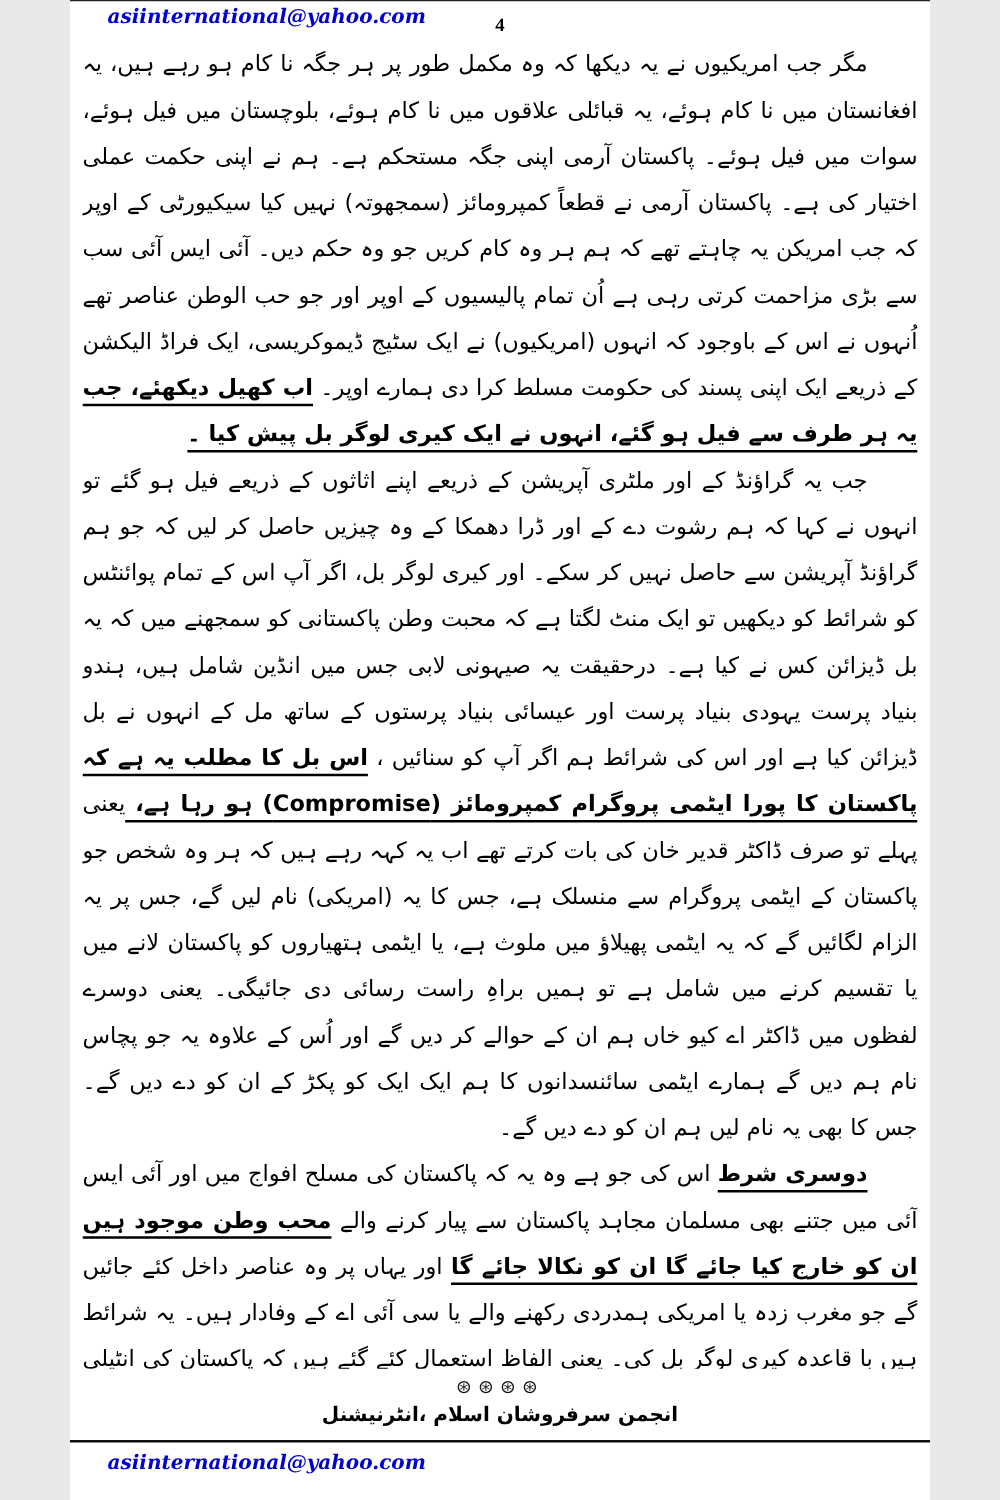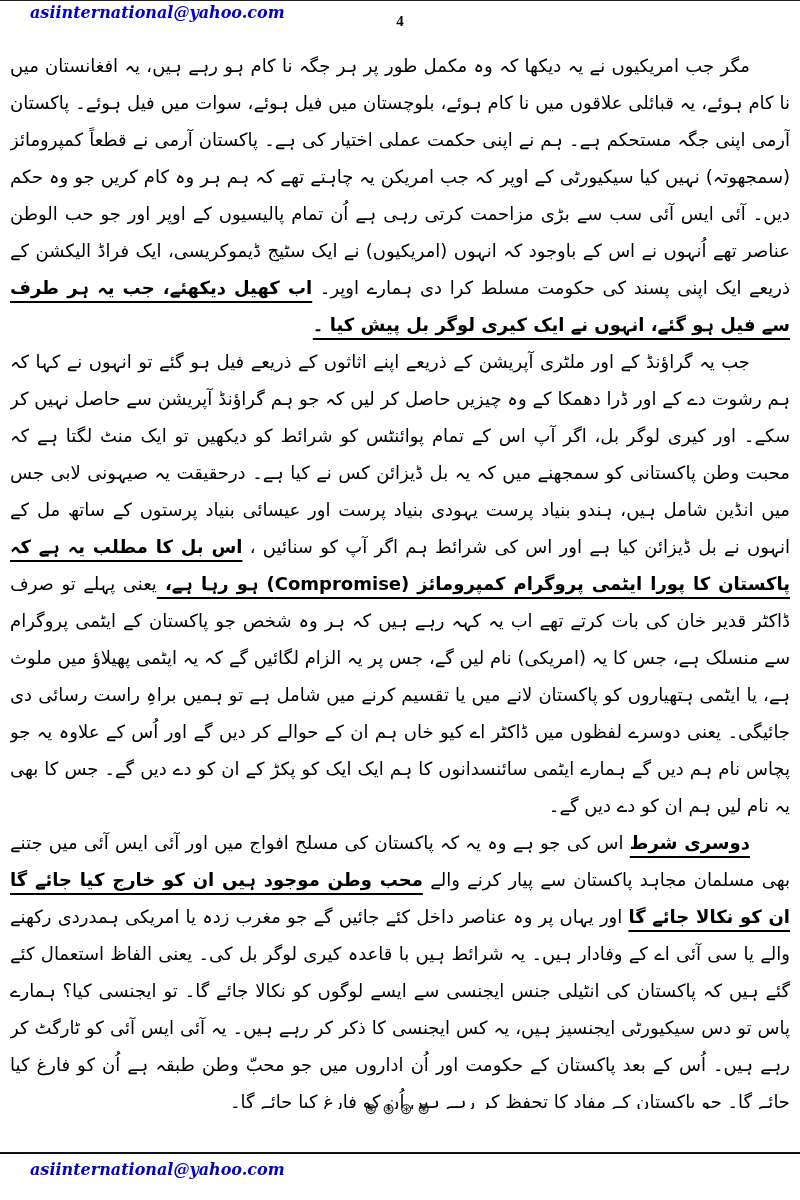--- a/index.html
+++ b/index.html
@@ -1,18 +1,18 @@
 <!DOCTYPE html>
 <html lang="ur"><head>
 <meta charset="utf-8">
 <style>
   html, body { margin: 0; padding: 0; background: #e8e8e8; }
   .page {
     position: relative;
-    width: 800px;
+    width: 688px;
     height: 1200px;
     margin: 0 auto;
     background: #ffffff;
     font-family: "DejaVu Sans", sans-serif;
     color: #000;
     overflow: hidden;
   }
   .top-rule {
     position: absolute; top: 0; left: 0; right: 0;
     height: 1px; background: #222;
@@ -24,21 +24,21 @@
     font-size: 16px; color: #0000cc;
     text-decoration: none; cursor: pointer;
   }
   .page-number {
     position: absolute; top: 13px; left: 0; right: 0;
     text-align: center;
     font-family: "Liberation Serif", serif;
     font-weight: bold; font-size: 15px; color: #000;
   }
   .doc-body {
-    position: absolute; top: 47px; left: 10px; right: 10px;
+    position: absolute; top: 33px; left: 10px; right: 10px;
     height: 1062px; overflow: hidden;
     direction: rtl;
     text-align: justify;
     font-size: 18px;
     line-height: 37px;
     font-family: "DejaVu Sans", sans-serif;
   }
   .para { margin: 0; text-indent: 40px; }
   .run { font-weight: normal; }
   .run-bu {
@@ -88,19 +88,20 @@
   <div class="page-number">4</div>
 
   <div class="doc-body" id="doc-body">
       <p class="para"><span class="run">مگر جب امریکیوں نے یہ دیکھا کہ وہ مکمل طور پر ہر جگہ نا کام ہو رہے ہیں، یہ افغانستان میں نا کام ہوئے، یہ قبائلی علاقوں میں نا کام ہوئے، بلوچستان میں فیل ہوئے، سوات میں فیل ہوئے۔ پاکستان آرمی اپنی جگہ مستحکم ہے۔ ہم نے اپنی حکمت عملی اختیار کی ہے۔ پاکستان آرمی نے قطعاً کمپرومائز (سمجھوتہ) نہیں کیا سیکیورٹی کے اوپر کہ جب امریکن یہ چاہتے تھے کہ ہم ہر وہ کام کریں جو وہ حکم دیں۔ آئی ایس آئی سب سے بڑی مزاحمت کرتی رہی ہے اُن تمام پالیسیوں کے اوپر اور جو حب الوطن عناصر تھے اُنہوں نے اس کے باوجود کہ انہوں (امریکیوں) نے ایک سٹیج ڈیموکریسی، ایک فراڈ الیکشن کے ذریعے ایک اپنی پسند کی حکومت مسلط کرا دی ہمارے اوپر۔ </span><span class="run-bu">اب کھیل دیکھئے، جب یہ ہر طرف سے فیل ہو گئے، انہوں نے ایک کیری لوگر بل پیش کیا ۔</span></p>
       <p class="para"><span class="run">جب یہ گراؤنڈ کے اور ملٹری آپریشن کے ذریعے اپنے اثاثوں کے ذریعے فیل ہو گئے تو انہوں نے کہا کہ ہم رشوت دے کے اور ڈرا دھمکا کے وہ چیزیں حاصل کر لیں کہ جو ہم گراؤنڈ آپریشن سے حاصل نہیں کر سکے۔ اور کیری لوگر بل، اگر آپ اس کے تمام پوائنٹس کو شرائط کو دیکھیں تو ایک منٹ لگتا ہے کہ محبت وطن پاکستانی کو سمجھنے میں کہ یہ بل ڈیزائن کس نے کیا ہے۔ درحقیقت یہ صیہونی لابی جس میں انڈین شامل ہیں، ہندو بنیاد پرست یہودی بنیاد پرست اور عیسائی بنیاد پرستوں کے ساتھ مل کے انہوں نے بل ڈیزائن کیا ہے اور اس کی شرائط ہم اگر آپ کو سنائیں ، </span><span class="run-bu">اس بل کا مطلب یہ ہے کہ پاکستان کا پورا ایٹمی پروگرام کمپرومائز (Compromise) ہو رہا ہے، </span><span class="run">یعنی پہلے تو صرف ڈاکٹر قدیر خان کی بات کرتے تھے اب یہ کہہ رہے ہیں کہ ہر وہ شخص جو پاکستان کے ایٹمی پروگرام سے منسلک ہے، جس کا یہ (امریکی) نام لیں گے، جس پر یہ الزام لگائیں گے کہ یہ ایٹمی پھیلاؤ میں ملوث ہے، یا ایٹمی ہتھیاروں کو پاکستان لانے میں یا تقسیم کرنے میں شامل ہے تو ہمیں براہِ راست رسائی دی جائیگی۔ یعنی دوسرے لفظوں میں ڈاکٹر اے کیو خاں ہم ان کے حوالے کر دیں گے اور اُس کے علاوہ یہ جو پچاس نام ہم دیں گے ہمارے ایٹمی سائنسدانوں کا ہم ایک ایک کو پکڑ کے ان کو دے دیں گے۔ جس کا بھی یہ نام لیں ہم ان کو دے دیں گے۔</span></p>
       <p class="para"><span class="run-bu">دوسری شرط</span><span class="run"> اس کی جو ہے وہ یہ کہ پاکستان کی مسلح افواج میں اور آئی ایس آئی میں جتنے بھی مسلمان مجاہد پاکستان سے پیار کرنے والے </span><span class="run-bu">محب وطن موجود ہیں ان کو خارج کیا جائے گا ان کو نکالا جائے گا</span><span class="run"> اور یہاں پر وہ عناصر داخل کئے جائیں گے جو مغرب زدہ یا امریکی ہمدردی رکھنے والے یا سی آئی اے کے وفادار ہیں۔ یہ شرائط ہیں با قاعدہ کیری لوگر بل کی۔ یعنی الفاظ استعمال کئے گئے ہیں کہ پاکستان کی انٹیلی جنس ایجنسی سے ایسے لوگوں کو نکالا جائے گا۔ تو ایجنسی کیا؟ ہمارے پاس تو دس سیکیورٹی ایجنسیز ہیں، یہ کس ایجنسی کا ذکر کر رہے ہیں۔ یہ آئی ایس آئی کو ٹارگٹ کر رہے ہیں۔ اُس کے بعد پاکستان کے حکومت اور اُن اداروں میں جو محبّ وطن طبقہ ہے اُن کو فارغ کیا جائے گا۔ جو پاکستان کے مفاد کا تحفظ کر رہے ہیں اُن کو فارغ کیا جائے گا۔</span></p>
     </div>
 
   <div class="ornament-row">⊛⊛⊛⊛</div>
 
+  <div class="org-line">انجمن سرفروشان اسلام ،انٹرنیشنل</div>
 
   <div class="footer-rule"></div>
 
   <a class="footer-email">asiinternational@yahoo.com</a>
 
 
 </div>
 
 </body></html>

